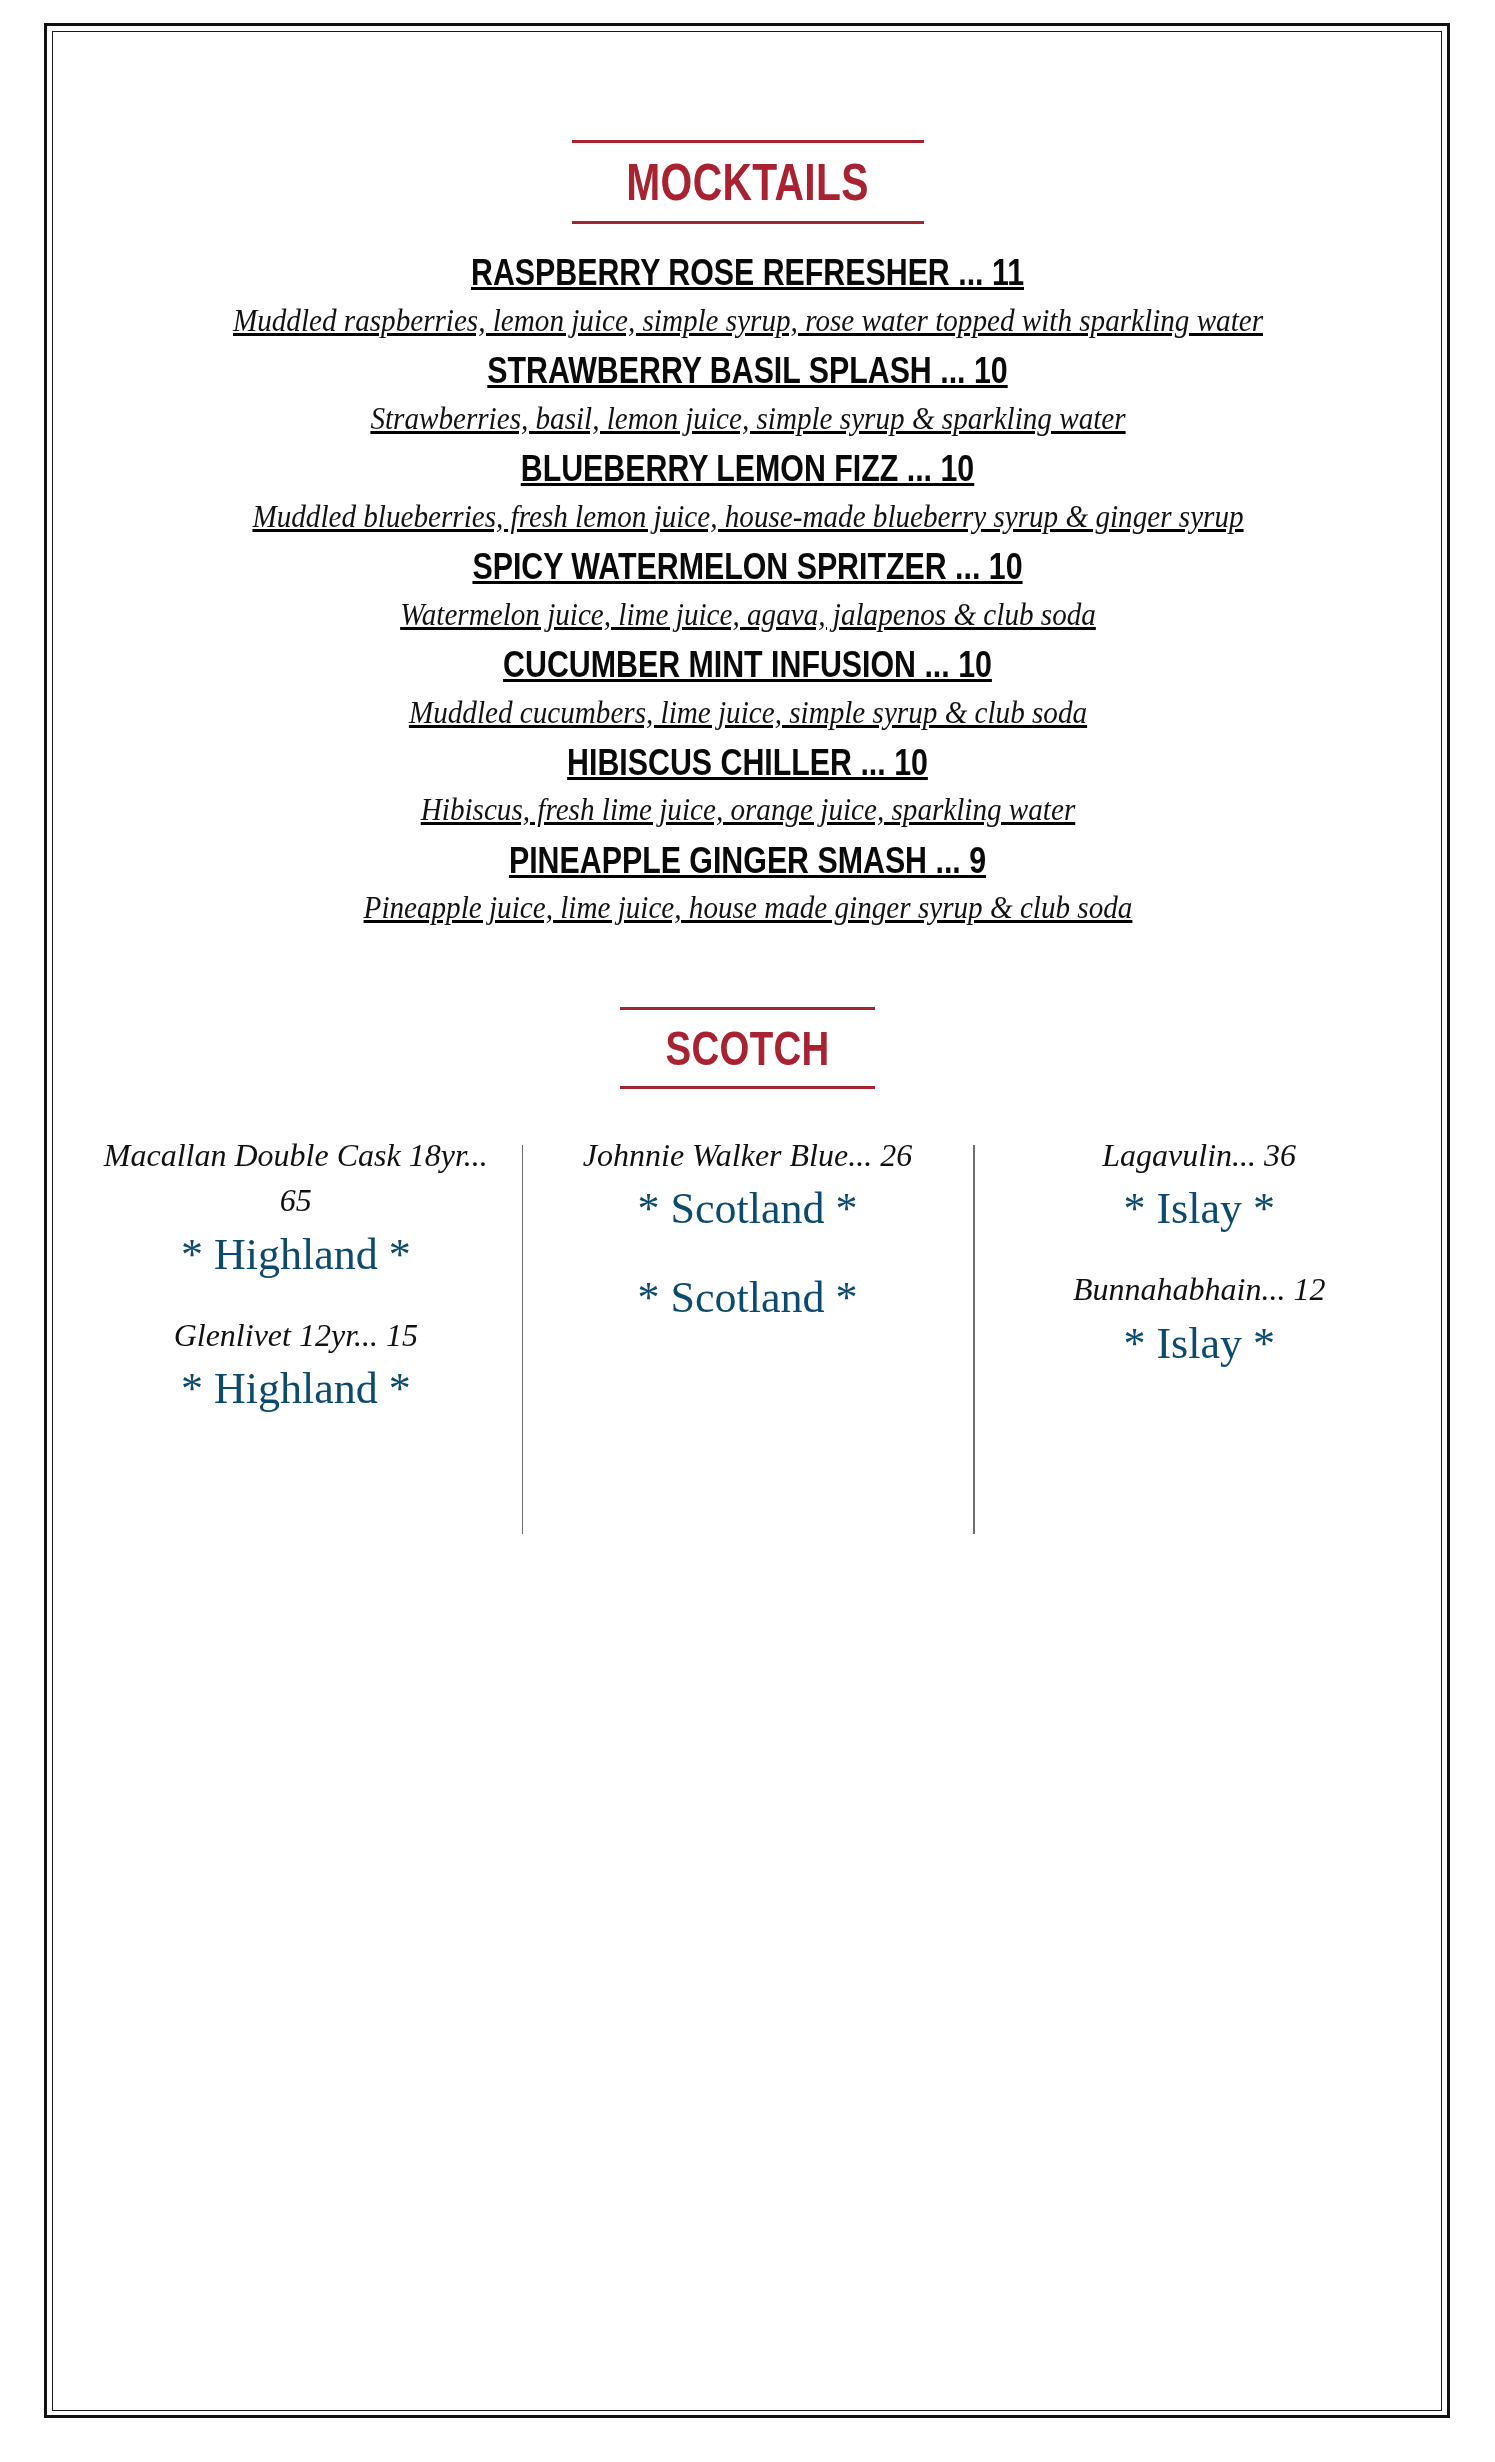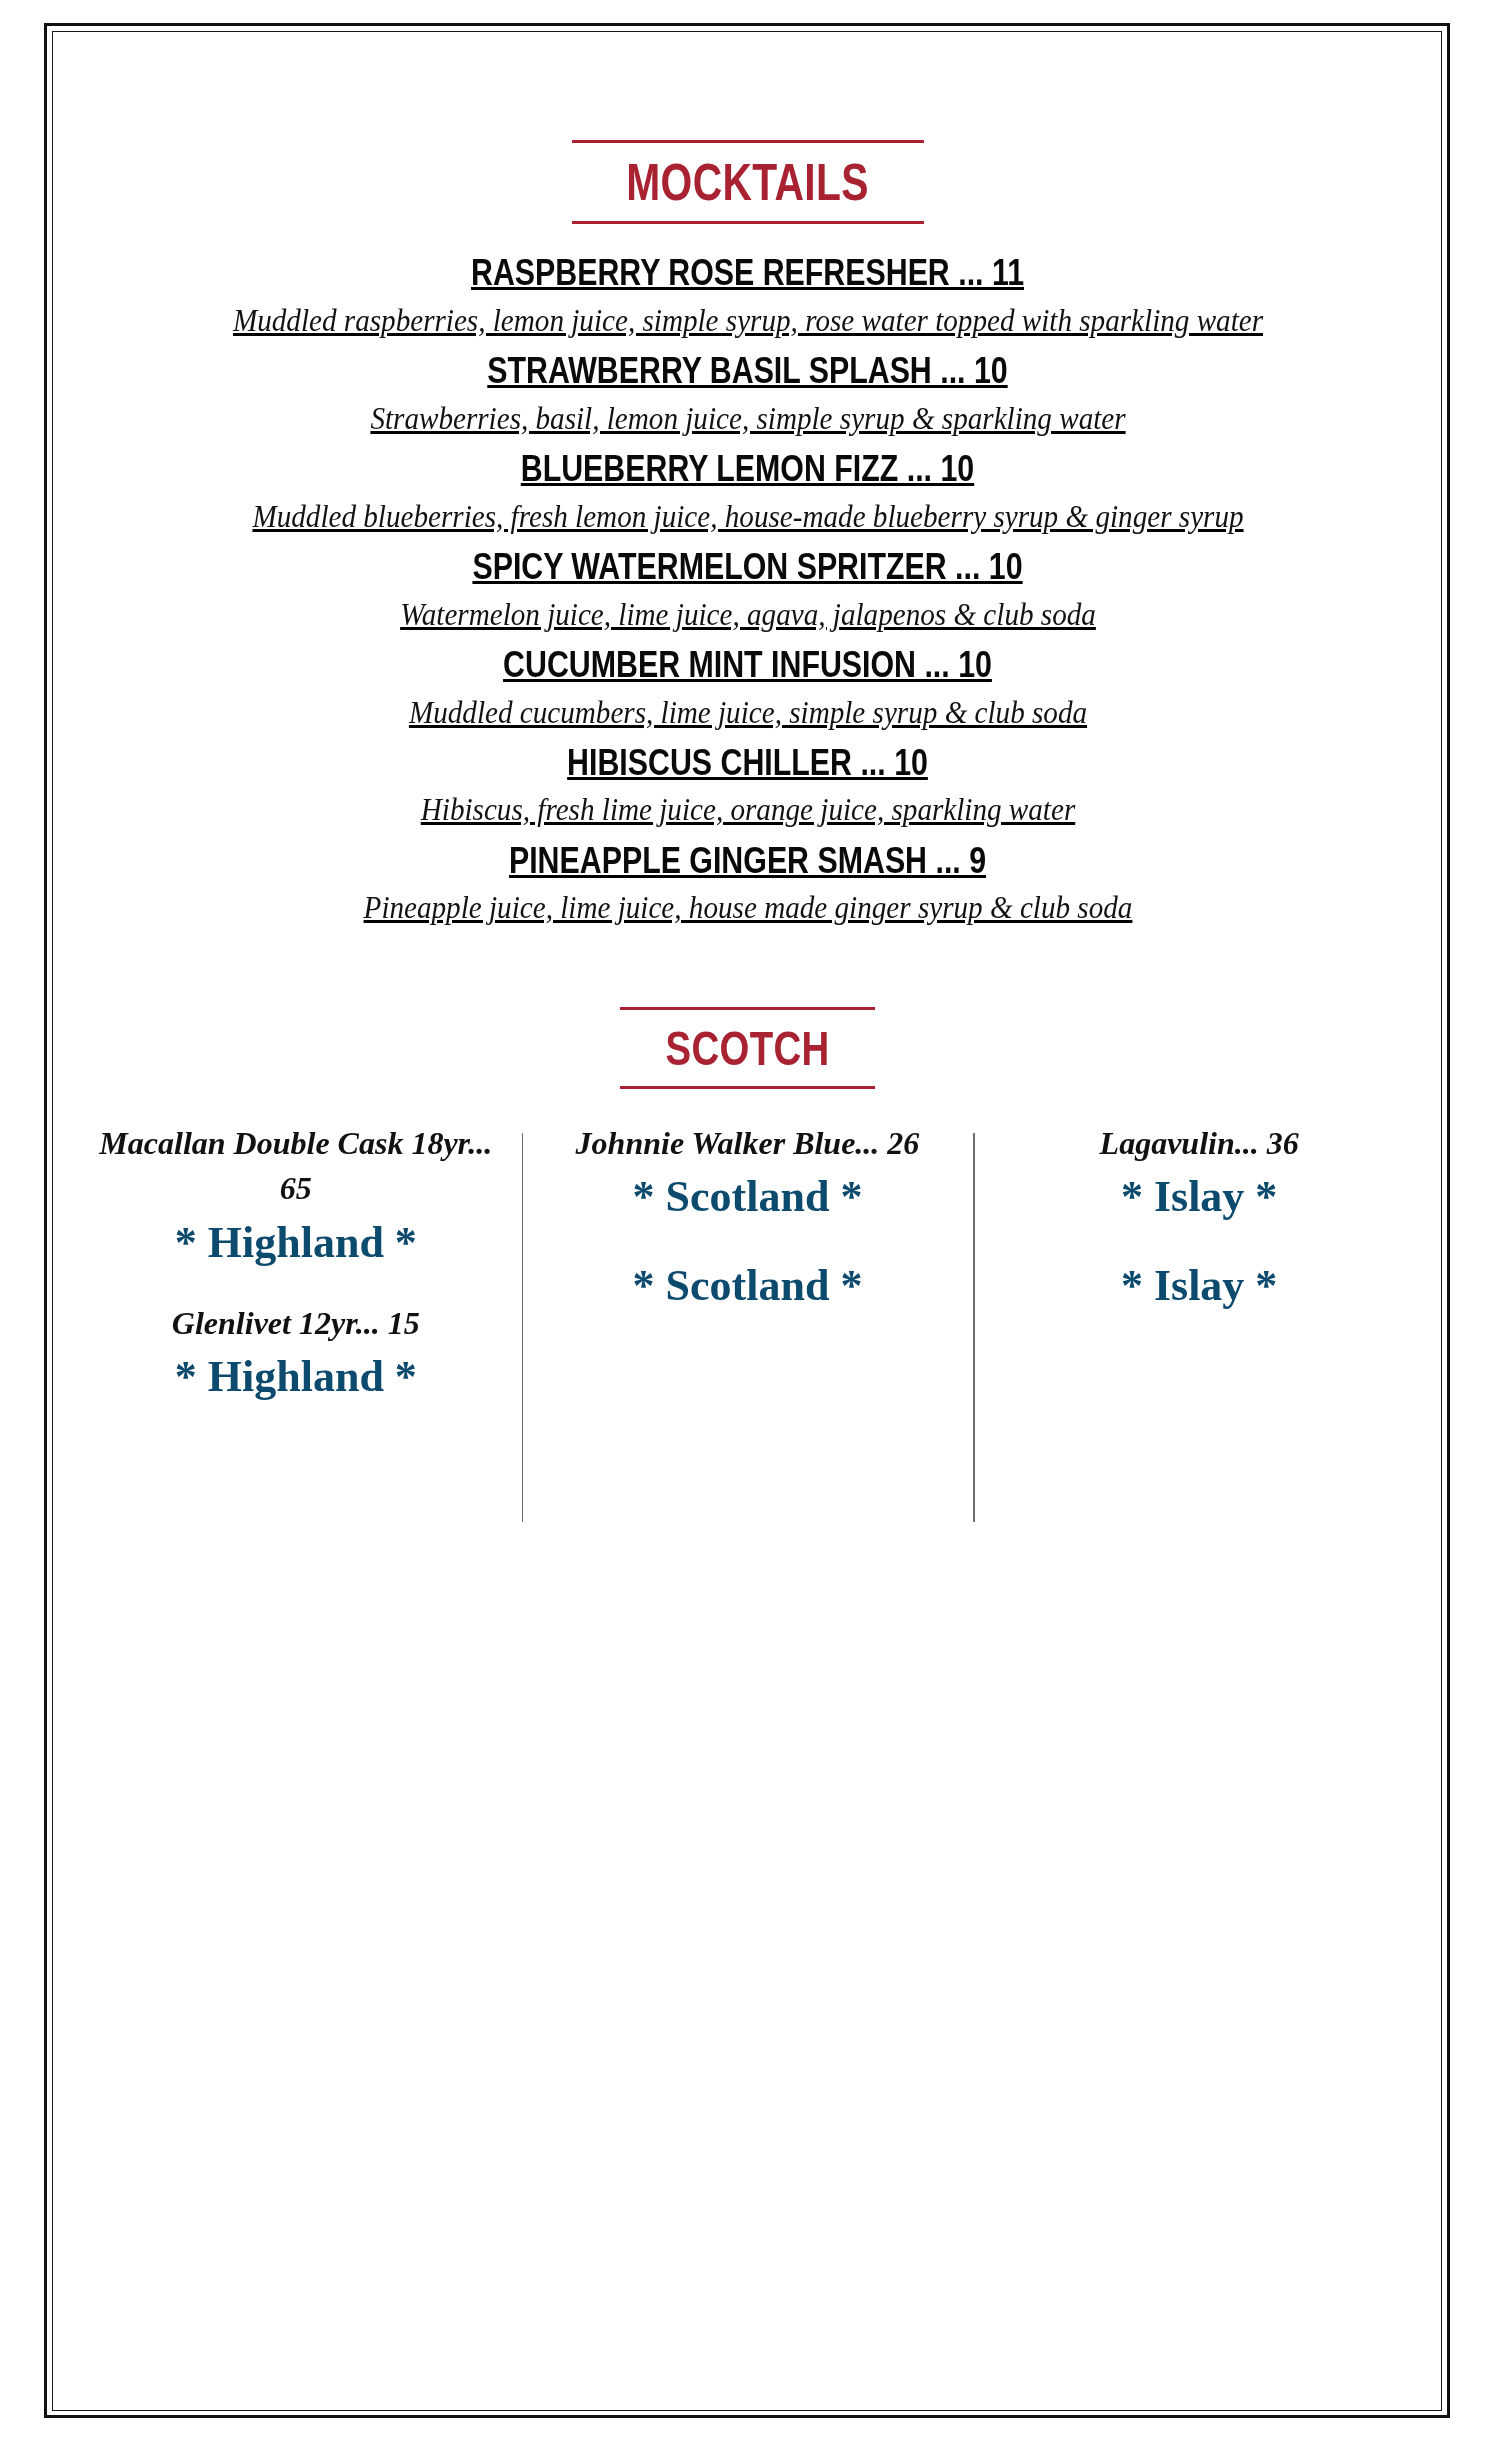--- a/index.html
+++ b/index.html
@@ -100,25 +100,25 @@
     color: #121212;
     line-height: 1.35;
     margin: 4.7px auto 0;
     max-width: 1246px;
     transform: scaleX(0.94);
     transform-origin: center center;
   }
 
   
   .scotch-grid {
-    margin-top: 32px;
+    margin-top: 44px;
     display: flex;
     align-items: flex-start;
+    justify-content: center;
     width: 1355px;
-    font-weight: bold;
   }
   .scotch-col {
     width: 33.333%;
     box-sizing: border-box;
     padding: 0 22px;
     position: relative;
   }
   .scotch-col + .scotch-col::before {
     content: "";
     position: absolute;
@@ -228,20 +228,21 @@
         <div class="scotch-region">* Scotland *</div>
       </div>
     </div>
 
     <div class="scotch-col">
       <div class="scotch-entry">
         <div class="scotch-name">Lagavulin... 36</div>
         <div class="scotch-region">* Islay *</div>
       </div>
       <div class="scotch-entry">
+        <div class="scotch-name">Bunnahabhain... 12</div>
         <div class="scotch-region">* Islay *</div>
       </div>
     </div>
 
   </div>
 
 </div>
 
 
 </body></html>

